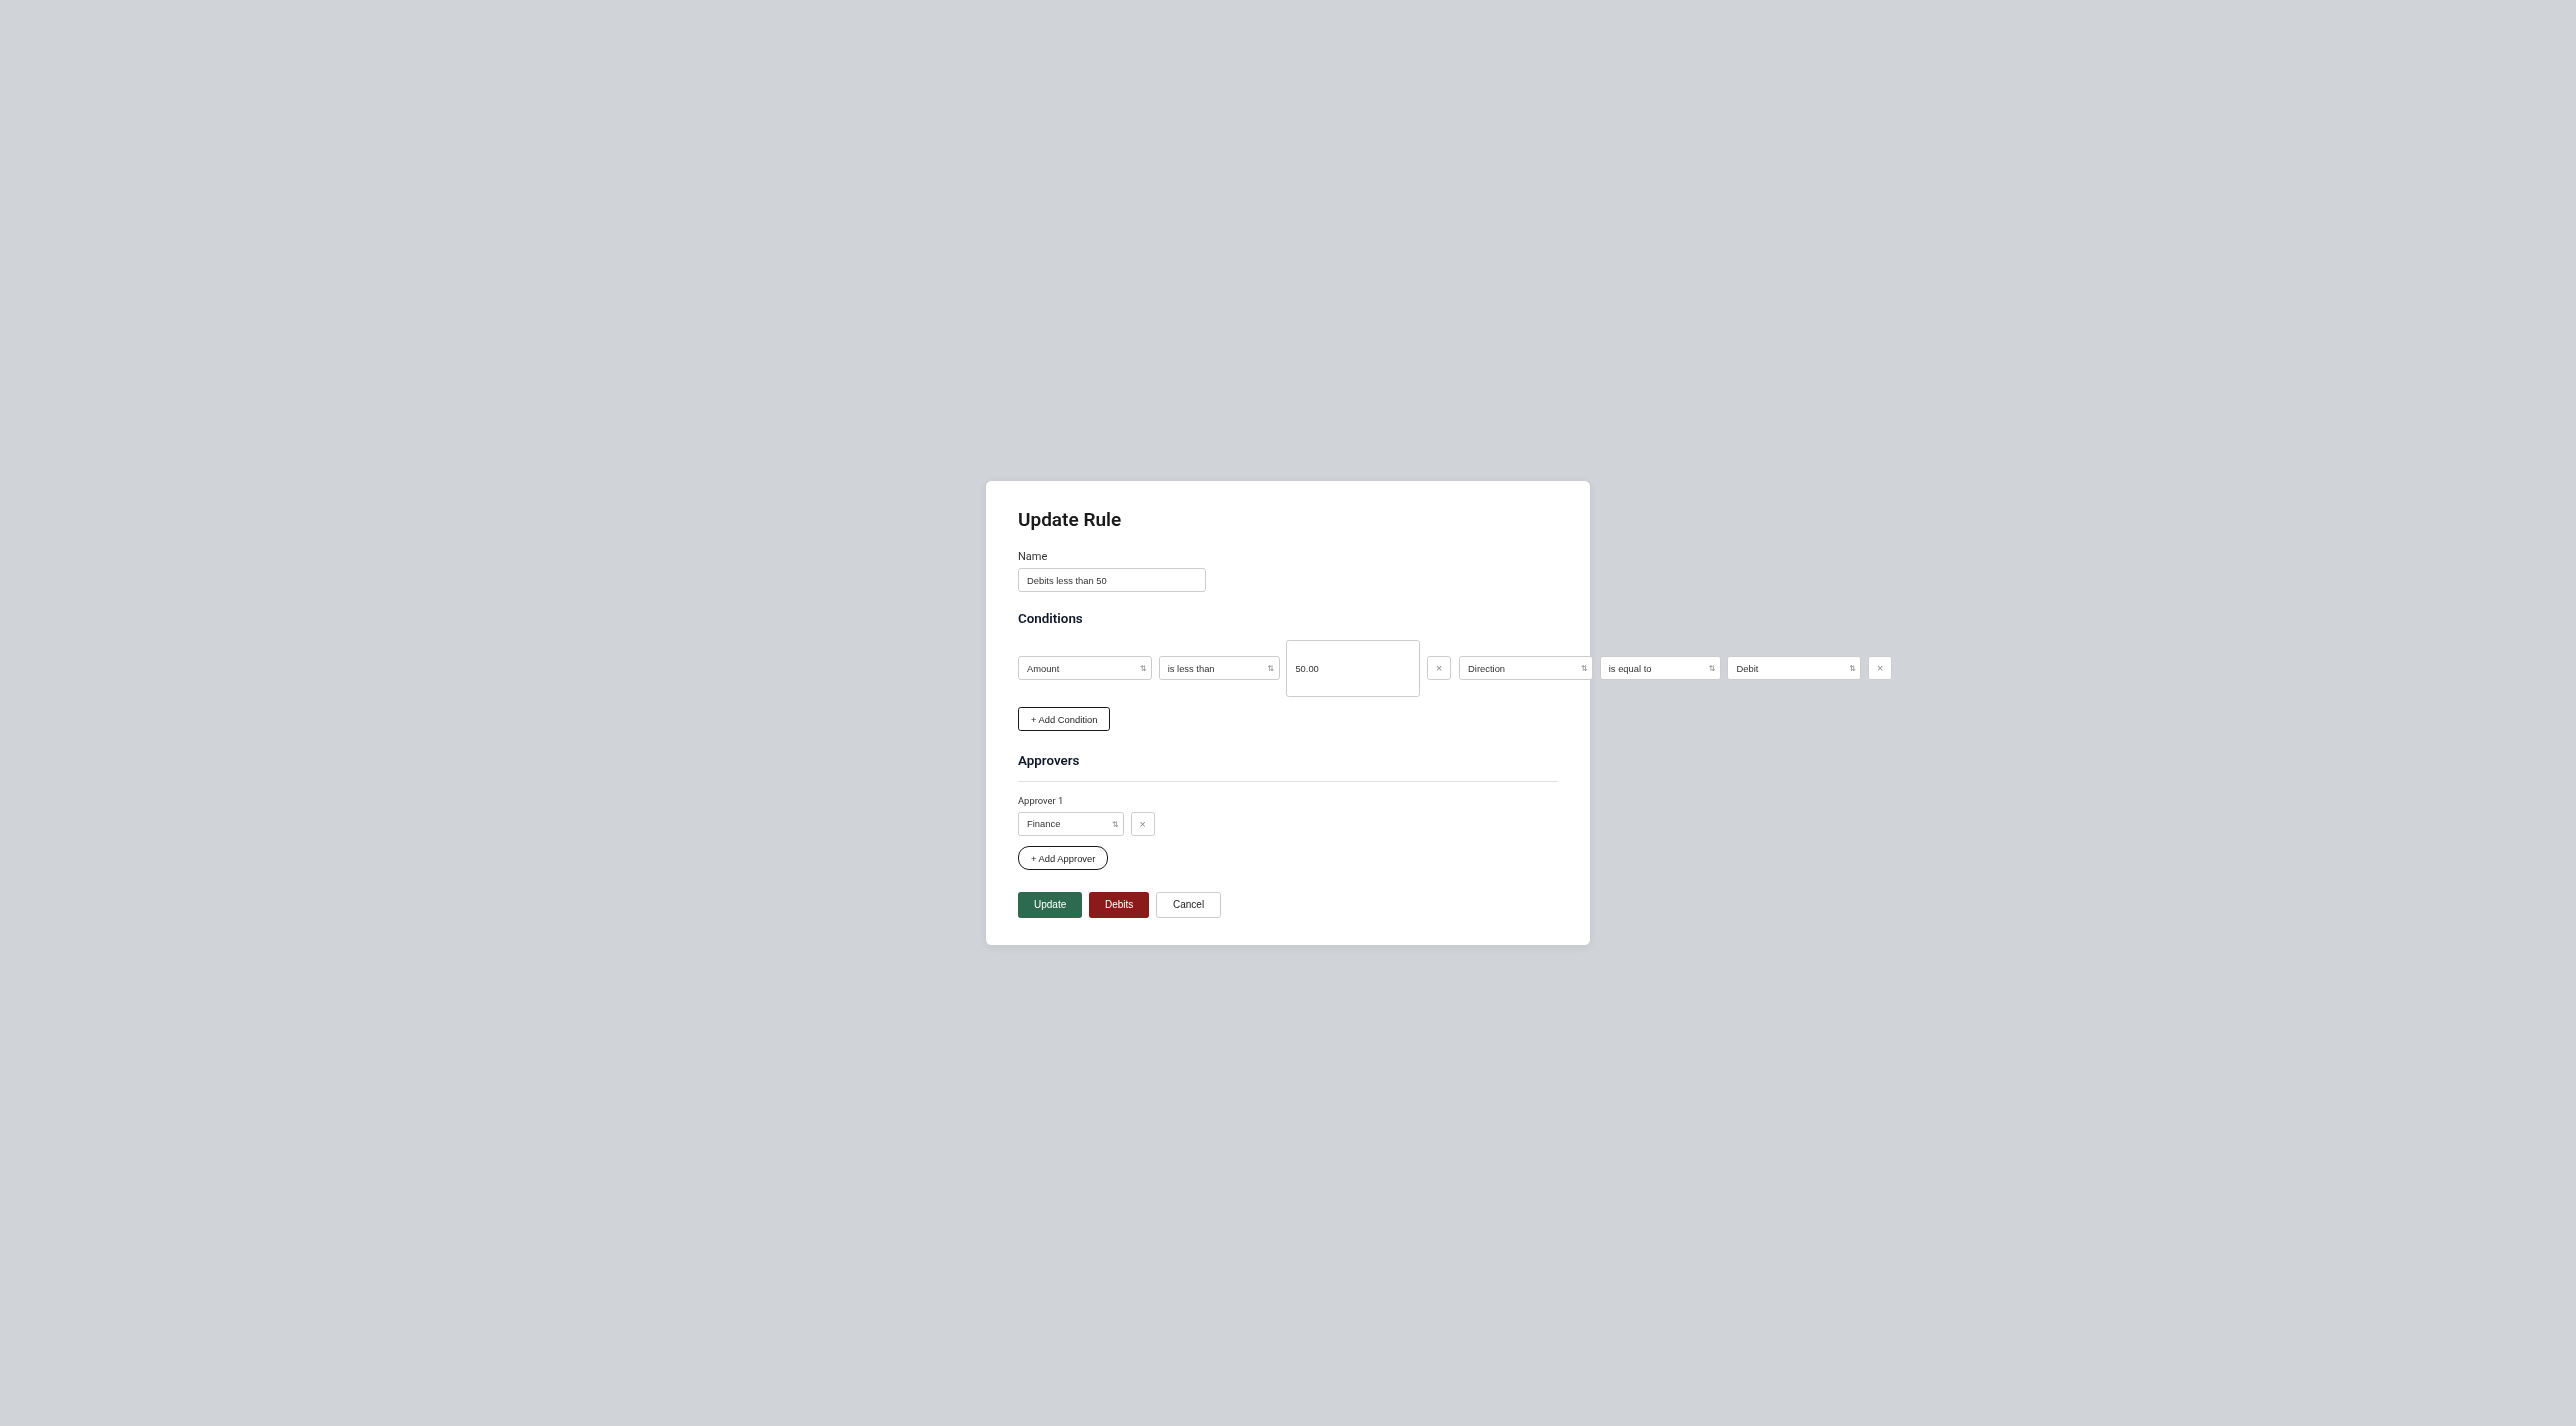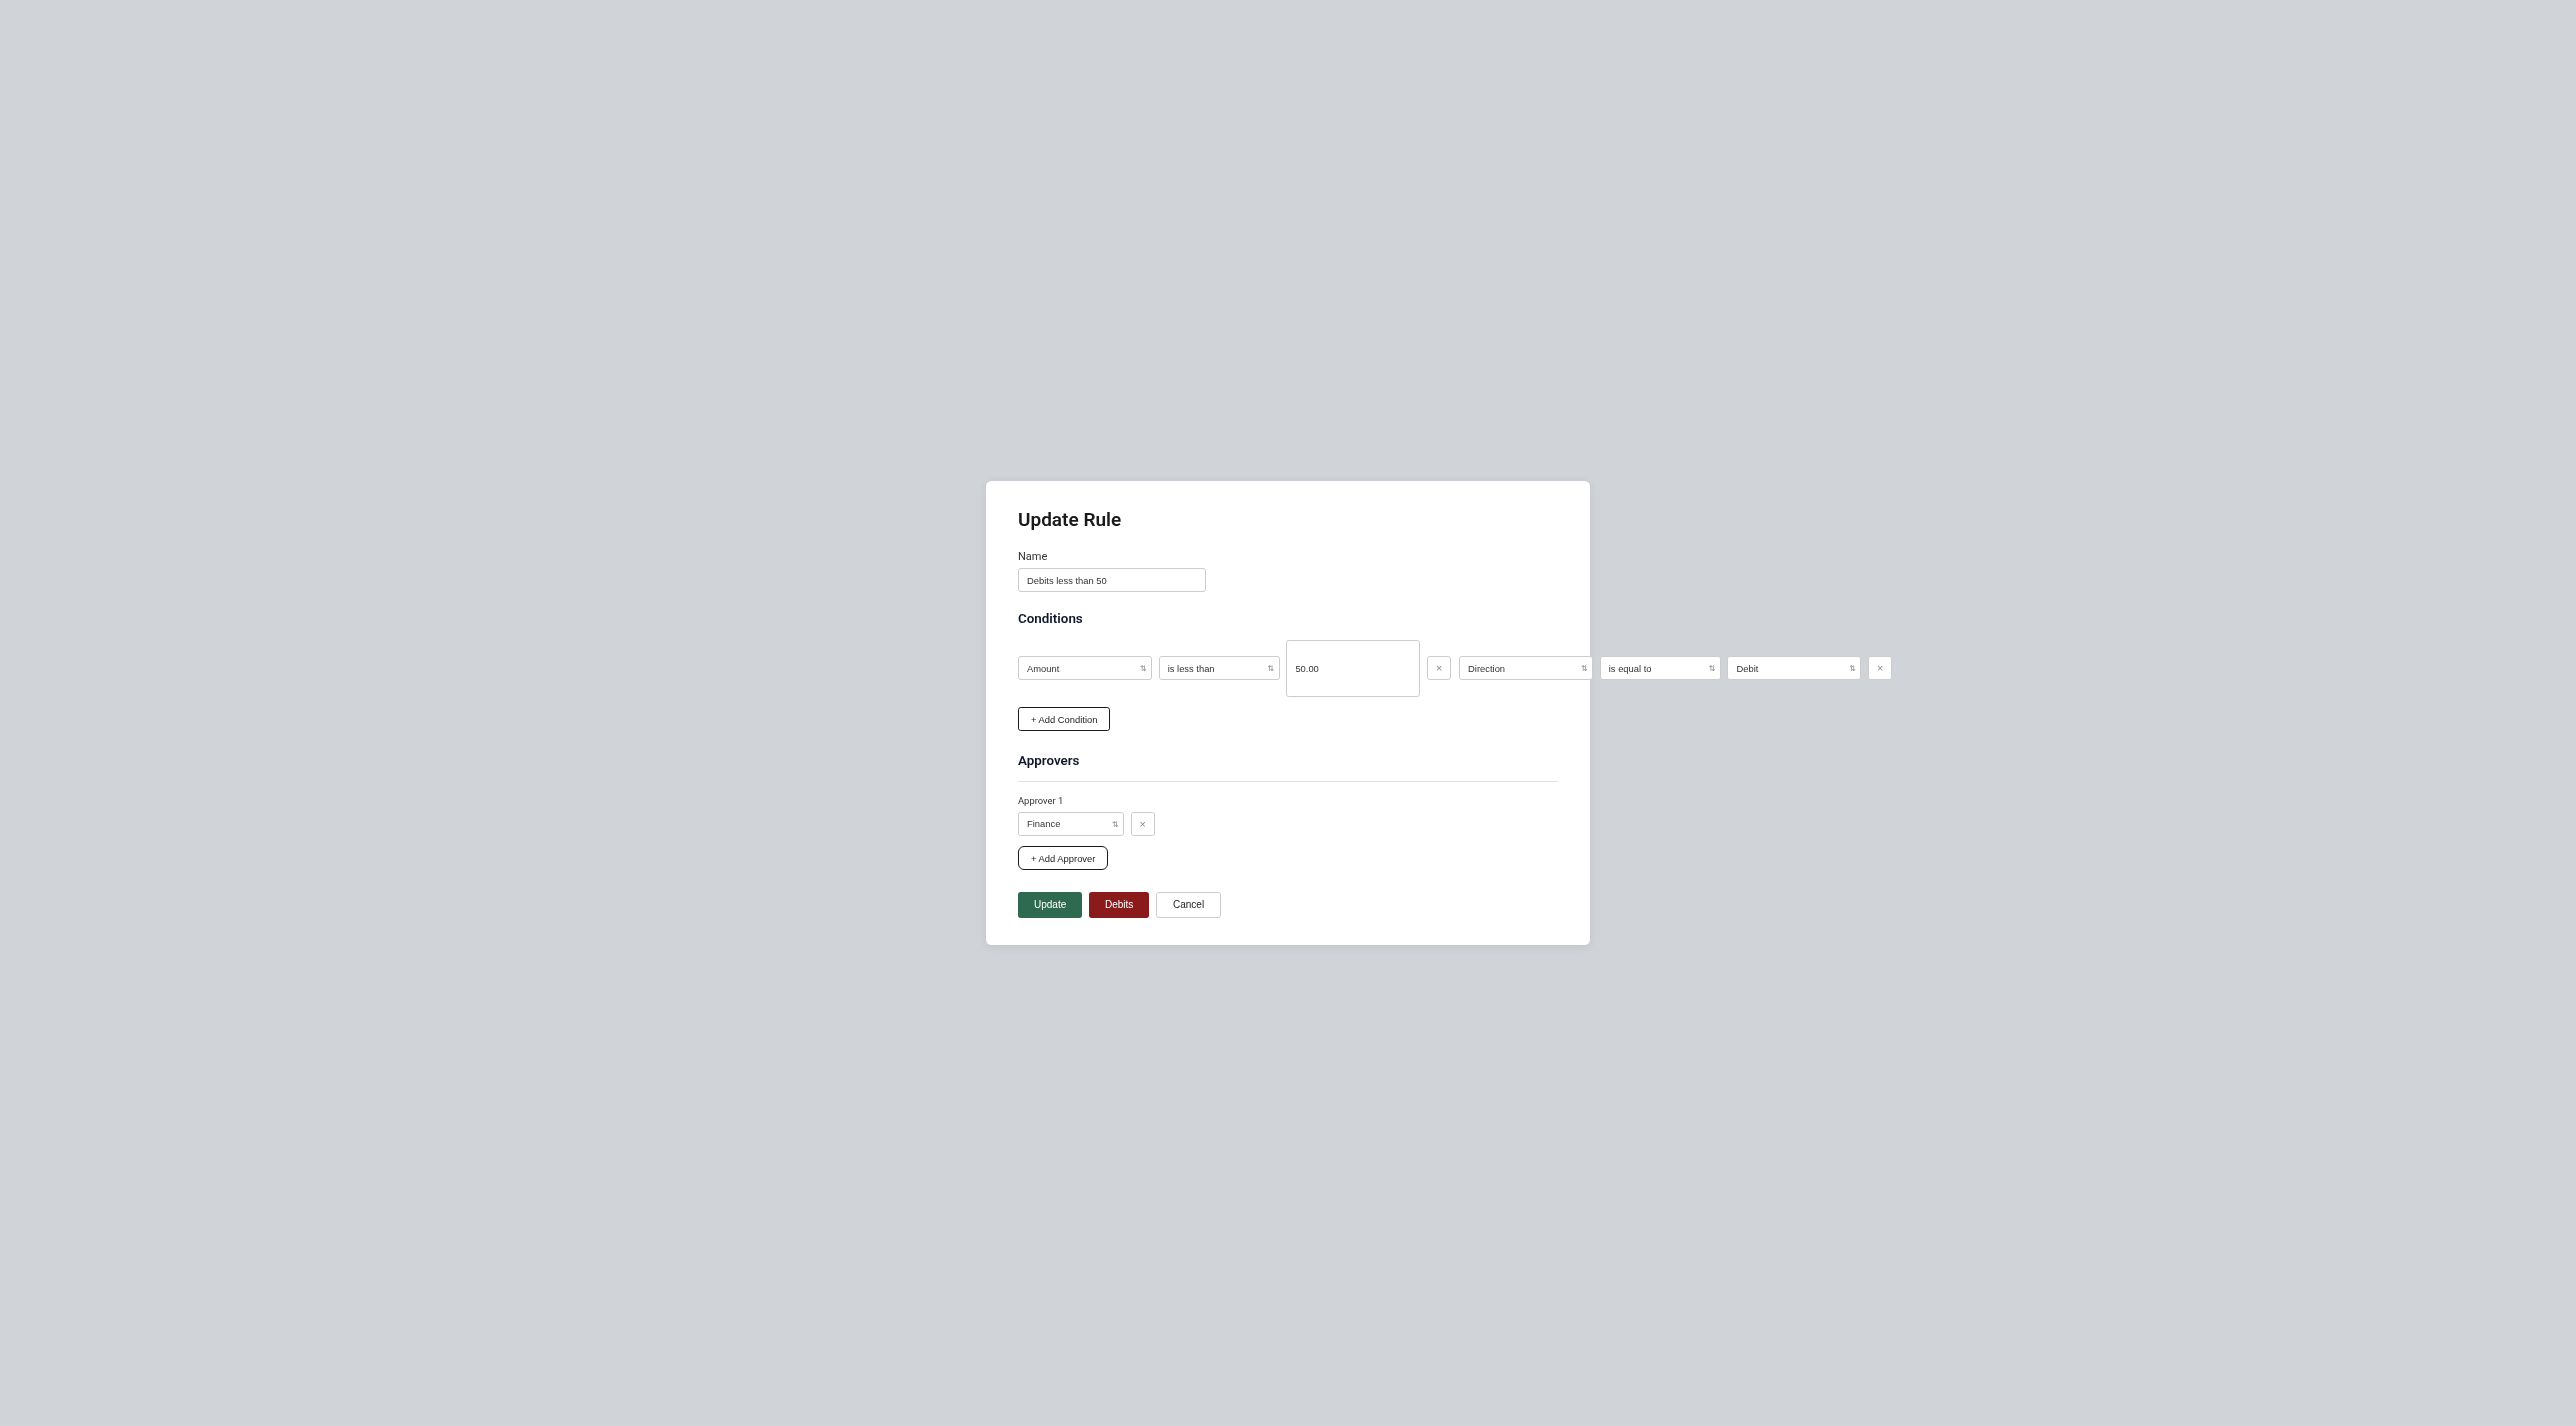--- a/index.html
+++ b/index.html
@@ -184,21 +184,21 @@
     .approver-select-wrapper {
       width: 106px;
     }
 
     .add-approver-btn {
       display: inline-flex;
       align-items: center;
       gap: 4px;
       padding: 5.4px 12px;
       border: 0.7px solid #1a1a1a;
-      border-radius: 6px;
+      border-radius: 11px;
       background: #fff;
       cursor: pointer;
       font-size: 9.4px;
       color: #1a1a1a;
       font-weight: 500;
     }
 
     .action-buttons {
       display: flex;
       gap: 6.7px;

